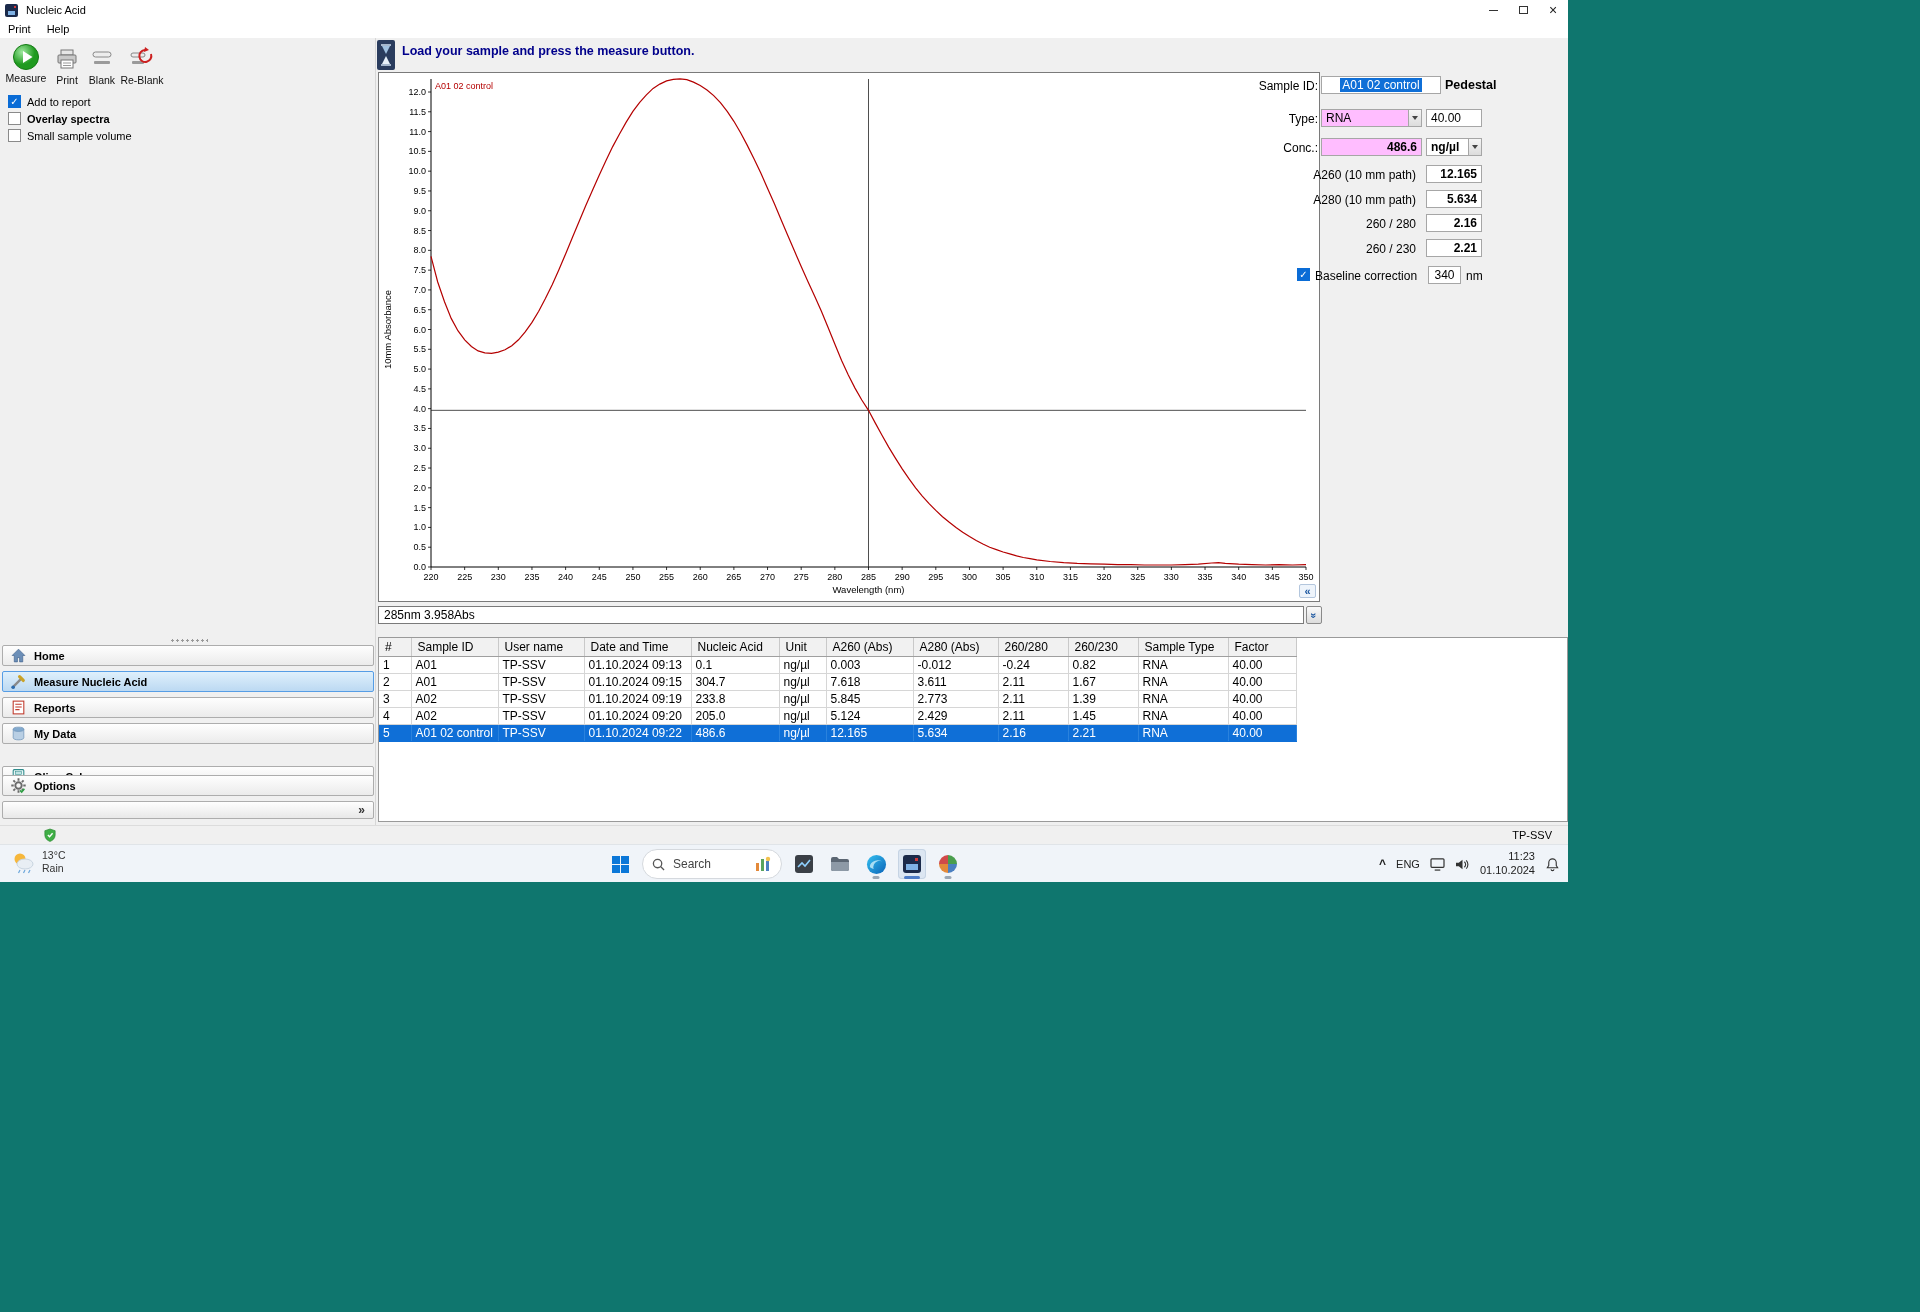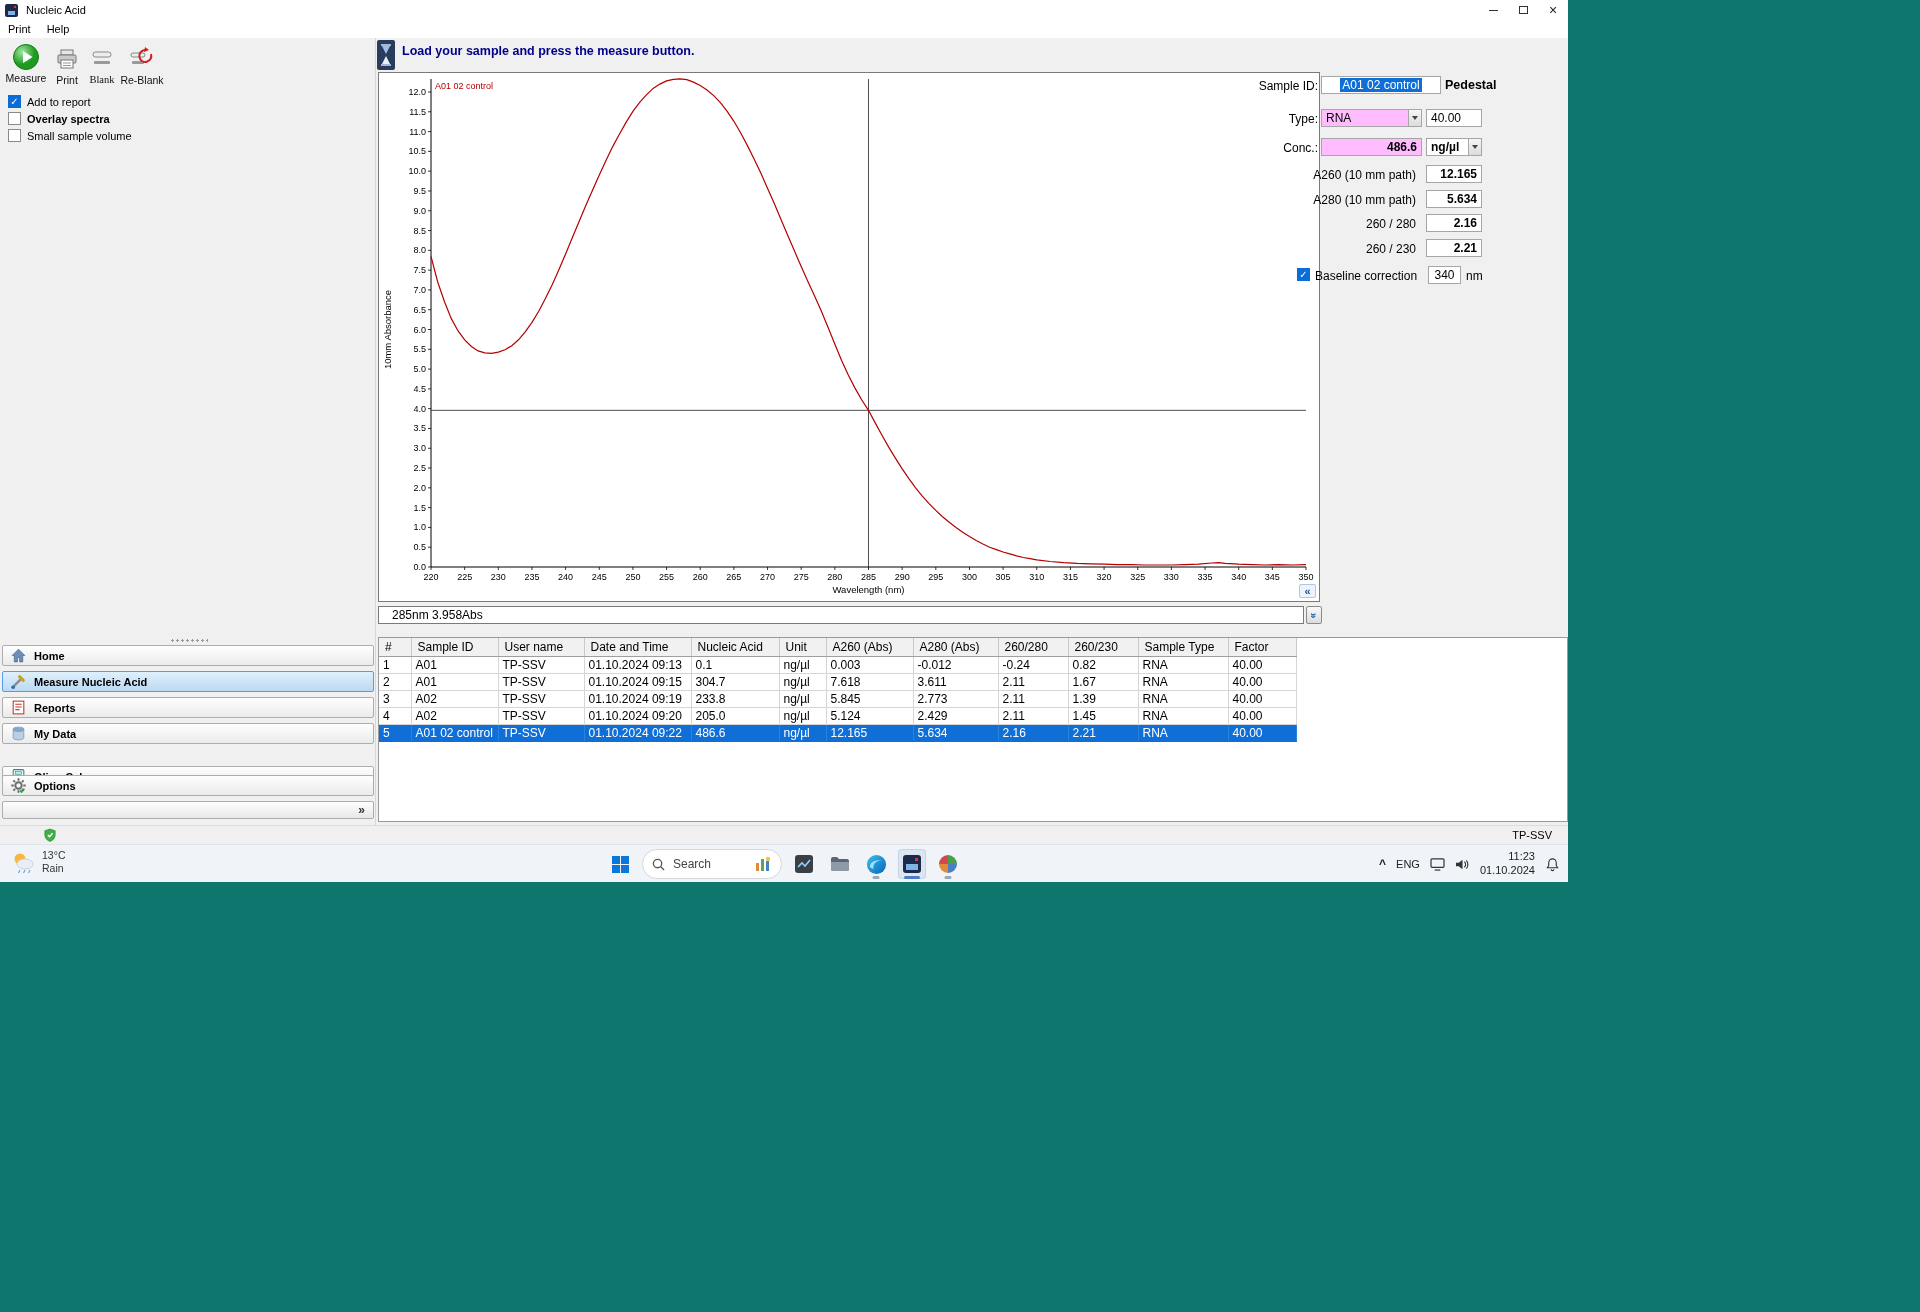--- a/index.html
+++ b/index.html
@@ -45,21 +45,21 @@
 
   
   .chart-box { position:absolute; left:378px; top:72px; width:942px; height:530px; background:#fff; border:1px solid #7a7a7a; }
   #spectrum-svg { position:absolute; left:0; top:0; width:940px; height:528px; }
   #spectrum-svg text { font-family:"Liberation Sans", sans-serif; }
   .chart-collapse { position:absolute; right:3px; bottom:3px; width:17px; height:14px; font-size:11px; line-height:12px;
      color:#1a56a0; text-align:center; border:1px solid #b3c6dd; background:#eef4fb; border-radius:2px; font-weight:bold; }
 
   
   .readout { position:absolute; left:378px; top:606px; width:926px; height:18px; background:#fff; border:1px solid #7a7a7a;
-     font-size:12px; line-height:16px; padding-left:13px; }
+     font-size:12px; line-height:16px; padding-left:5px; }
   .readout-btn { position:absolute; left:1306px; top:606px; width:16px; height:18px; border:1px solid #8a8a8a;
      background:linear-gradient(#fafafa,#dcdcdc); display:flex; align-items:center; justify-content:center; border-radius:2px; }
   .readout-btn .chev { transform:rotate(90deg); font-size:10px; color:#1a56a0; font-weight:bold; }
 
   
   .table-wrap { position:absolute; left:378px; top:637px; width:1190px; height:185px; background:#fff; border:1px solid #9a9a9a; overflow:hidden; }
   #results-table { border-collapse:collapse; table-layout:fixed; width:917px; font-size:12px; }
   #results-table th { height:18px; font-weight:normal; background:#f1f1f1; border-right:1px solid #c9c9c9;
      border-bottom:1px solid #9f9f9f; text-align:left; padding:0 0 0 6px; overflow:hidden; white-space:nowrap; }
   #results-table td { height:17px; border-right:1px solid #d6d6d6; border-bottom:1px solid #d6d6d6;
@@ -154,21 +154,21 @@
               <rect x="6" y="3" width="12" height="5" fill="#e6e6e6" stroke="#777"></rect>
               <rect x="3" y="8" width="18" height="8" rx="1" fill="#c9c9c9" stroke="#777"></rect>
               <rect x="6" y="13" width="12" height="8" fill="#fff" stroke="#777"></rect>
               <line x1="8" y1="16" x2="16" y2="16" stroke="#999"></line>
               <line x1="8" y1="18.5" x2="16" y2="18.5" stroke="#999"></line>
             </svg>
         </div>
         <div>Print</div>
       </div>
 
-      <div class="tbtn" style="left:86px; top:6px; width:32px;font-family:Liberation Serif, serif;">
+      <div class="tbtn" style="left:86px; top:6px; width:32px;">
         <div class="ic">
           <svg width="24" height="24" viewBox="0 0 24 24">
               <rect x="3" y="5" width="18" height="5" rx="2.5" fill="#ededed" stroke="#888"></rect>
               <rect x="4" y="14" width="16" height="3" rx="1" fill="#9a9a9a"></rect>
             </svg>
         </div>
         <div>Blank</div>
       </div>
 
       <div class="tbtn" style="left:120px; top:6px; width:44px;">

